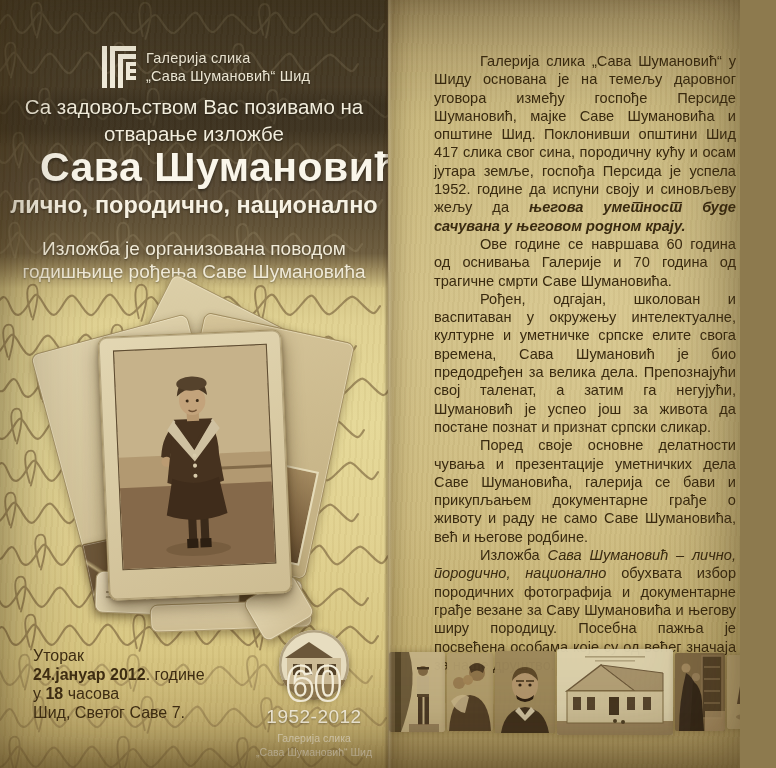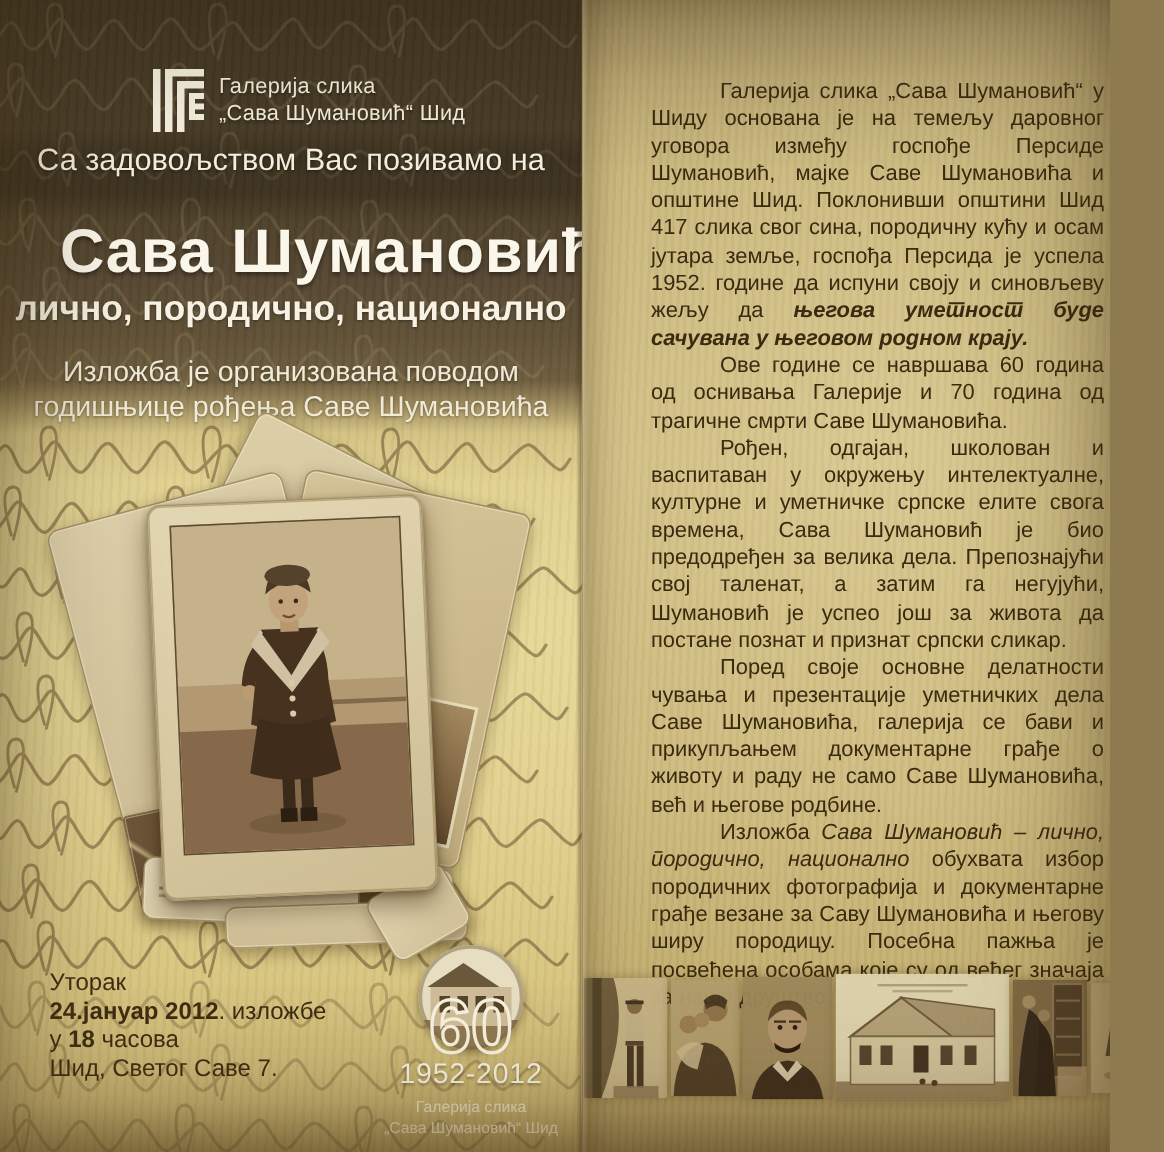--- a/index.html
+++ b/index.html
@@ -159,20 +159,21 @@
         </svg>
       </span>
       <span class="logo-text">
         <span>Галерија слика</span><br>
         <span>„Сава Шумановић“ Шид</span>
       </span>
     </div>
 
     <div class="invite">
       <span>Са задовољством Вас позивамо на</span><br>
+      <span>отварање изложбе</span>
     </div>
 
     <h1 class="title">Сава Шумановић</h1>
     <div class="subtitle">лично, породично, национално</div>
 
     <div class="occasion">
       <span>Изложба је организована поводом</span><br>
       <span>годишњице рођења Саве Шумановића</span>
     </div>
 
@@ -218,21 +219,21 @@
           <ellipse cx="75" cy="35" rx="15" ry="7" fill="#55422c"></ellipse>
           <circle cx="70" cy="52" r="1.5" fill="#3a2a18"></circle>
           <circle cx="80" cy="52" r="1.5" fill="#3a2a18"></circle>
           <path d="M71 61 q4 3 8 0" fill="none" stroke="#6b4e31" stroke-width="1.5"></path>
         </svg>
       </div>
     </div>
 
     <div class="event-block">
       <div>Уторак</div>
-      <div><b>24.јануар 2012</b><span>. изложбе</span></div>
+      <div><b>24.јануар 2012</b><span>. године</span></div>
       <div><span>у </span><b>18</b><span> часова</span></div>
       <div>Шид, Светог Саве 7.</div>
     </div>
 
     <div class="anniv">
       <div class="anniv-circle">
         <svg width="70" height="70" viewBox="0 0 70 70" aria-hidden="true">
           <rect x="0" y="0" width="70" height="70" fill="#e7ddc0"></rect>
           <rect x="0" y="50" width="70" height="20" fill="#8f7851"></rect>
           <polygon points="6,28 30,12 54,28" fill="#6b573a"></polygon>

